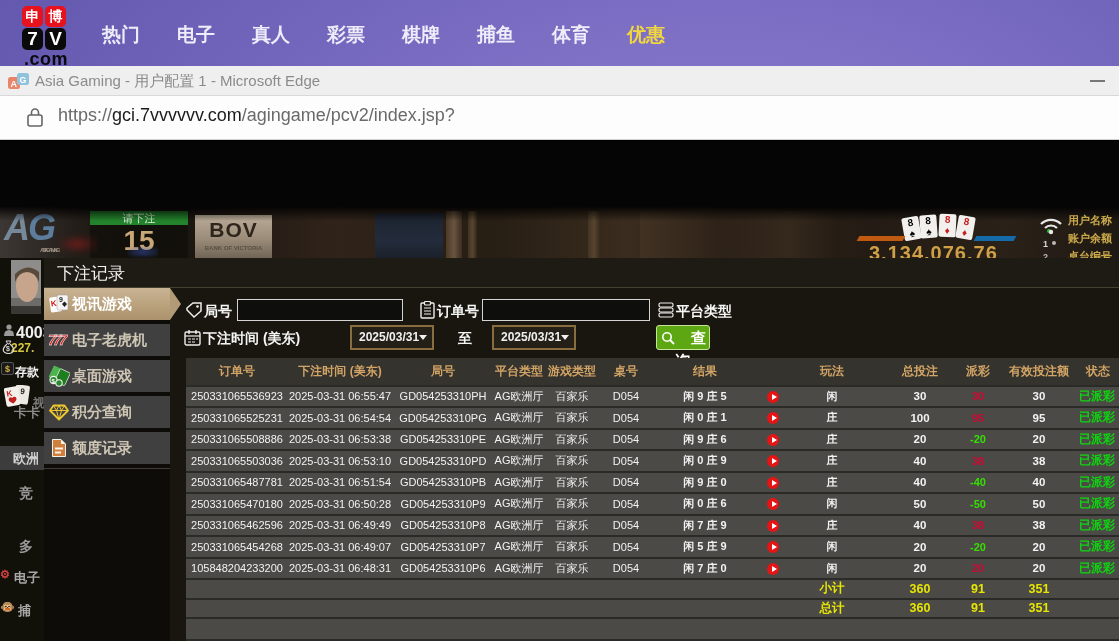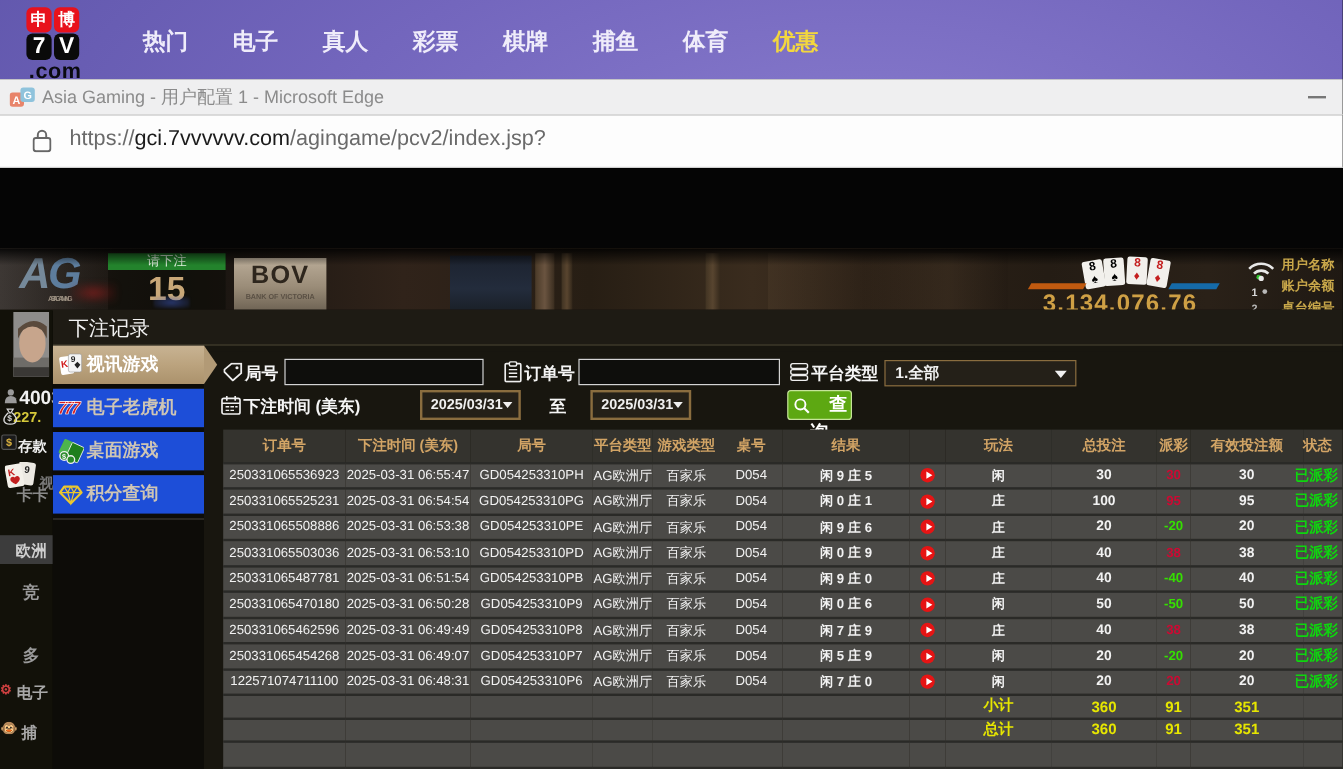--- a/index.html
+++ b/index.html
@@ -11,35 +11,35 @@
  background-color:#655bb0;}
 .topbar{background:radial-gradient(ellipse 1100px 520px at 720px 150px,#897cce 0%,#7366bd 42%,#5d54a9 82%,#53499c 100%);}
 .logo{position:absolute;left:22px;top:5px;width:46px;height:58px}
 .lsq{position:absolute;width:21px;height:21px;border-radius:5px;color:#fff;text-align:center;font-weight:bold}
 .red1{left:0;top:1px;background:#e8121c;font-size:14px;line-height:21px}
 .red2{left:23px;top:1px;background:#e8121c;font-size:14px;line-height:21px}
 .blk1{left:0;top:23px;background:#0a0a0a;font-size:19px;line-height:22px;height:22px}
 .blk2{left:23px;top:23px;background:#0a0a0a;font-size:19px;line-height:22px;height:22px}
 .lcom{position:absolute;left:-5px;top:44px;width:58px;text-align:center;font-weight:bold;font-size:18px;color:#0a0a10;letter-spacing:0.5px}
 .nav{position:absolute;top:0;left:85px;height:66px}
-.nav span{position:absolute;top:22px;width:72px;text-align:right;font-size:19px;font-weight:bold;color:#efecfa}
+.nav span{position:absolute;top:22px;width:72px;text-align:center;font-size:19px;font-weight:bold;color:#efecfa}
 
 .titlebar{position:absolute;left:0;top:66px;width:1119px;height:30px;background:#efeff0;border-bottom:1px solid #d8d8d8}
 .tbtxt{position:absolute;left:35px;top:6px;font-size:15px;color:#8b8b8b}
 .favico{position:absolute;left:8px;top:6px;width:22px;height:18px}
 .mindash{position:absolute;right:14px;top:14px;width:15px;height:2px;background:#777}
 
 .urlbar{position:absolute;left:0;top:96px;width:1119px;height:44px;background:#fdfdfd;border-bottom:1px solid #cfcfcf}
 .url{position:absolute;left:58px;top:9px;font-size:18px;color:#6a6a6a}
 .url b{color:#1b1b1b;font-weight:normal}
 
 .page{position:absolute;left:0;top:141px;width:1119px;height:500px;background:#050505}
 
 .scene{position:absolute;left:0;top:66px;width:1119px;height:52px;background:linear-gradient(90deg,#241d16 0%,#181410 14%,#30231a 30%,#271e14 44%,#3a2c1e 56%,#2c2117 66%,#241c14 78%,#2a2118 90%,#1f1913 100%);overflow:hidden}
-.aglogo{position:absolute;left:0px;top:0px;font-size:36px;font-weight:bold;font-style:italic;color:#75899a;letter-spacing:-2px;background:linear-gradient(90deg,rgba(150,150,160,.22),rgba(120,120,130,.07) 70%,transparent);width:100px;height:52px;padding-left:16px}
+.aglogo{position:absolute;left:0px;top:0px;font-size:36px;font-weight:bold;font-style:italic;color:#75899a;letter-spacing:-2px;background:linear-gradient(90deg,rgba(150,150,160,.22),rgba(120,120,130,.07) 70%,transparent);width:100px;height:52px;padding-left:4px}
 .aglogo i{color:#5d7d9d}
 .agsub{position:absolute;left:40px;top:40px;font-size:6px;color:#9a8f80;font-style:normal}
 .cdpanel{position:absolute;left:90px;top:4px;width:98px;height:48px;background:rgba(12,12,8,.55)}
 .cdhead{width:98px;height:14px;background:#23832c;color:#dff0dd;font-size:11px;text-align:center;line-height:14px}
 .cdnum{width:98px;text-align:center;font-size:28px;font-weight:bold;color:#c9a878;line-height:32px}
 .bov{position:absolute;left:195px;top:8px;width:77px;height:44px;background:linear-gradient(180deg,#baac98 0%,#9a8c78 55%,#6e6354 100%);color:#2e261d;font-size:21px;font-weight:bold;letter-spacing:1px;text-align:center;line-height:30px}
 .cards8{position:absolute;left:903px;top:7px}
 .c8{position:absolute;width:17px;height:23px;background:#f2f0ec;border-radius:2px;font-size:10px;font-weight:bold;text-align:center;line-height:11px}
 .barO{position:absolute;left:858px;top:29px;width:46px;height:5px;background:#c05a10;transform:skewX(-30deg)}
 .barB{position:absolute;left:975px;top:29px;width:40px;height:5px;background:#156aa8;transform:skewX(-30deg)}
@@ -48,21 +48,21 @@
 .goldtxt{position:absolute;left:1068px;width:60px;font-size:11px;font-weight:bold;color:#c9a84a}
 
 .lstrip{position:absolute;left:0;top:117px;width:44px;height:383px;background:#121109;color:#b9b2a6}
 .lstrip div{position:absolute;font-weight:bold}
 
 .modal{position:absolute;left:44px;top:117px;width:1075px;height:383px;background:#18160f;overflow:hidden}
 .mhead{position:absolute;left:0;top:0;width:1075px;height:30px;background:#1e1b14;border-bottom:1px solid #45402f}
 .mtitle{position:absolute;left:13px;top:4px;font-size:17px;color:#f2f2f2}
 
 .menu{position:absolute;left:0;top:30px;width:126px;height:353px;background:#0d0c08;z-index:5}
-.mi{position:absolute;left:0;width:126px;height:32px;background:#1d4ed8;color:#cec5b4;font-size:15px;font-weight:bold;line-height:31px}
+.mi{position:absolute;left:0;width:126px;height:32px;background:#404040;color:#cec5b4;font-size:15px;font-weight:bold;line-height:31px}
 .mi .mic{position:absolute;left:4px;top:5px;width:22px;height:22px}
 .mi{line-height:32px}
 .mi:before{content:"";position:absolute;left:0;bottom:-4.5px;width:126px;height:1px;background:#3f3c34}
 .mi .mt{position:absolute;left:28px;top:0}
 .mi.sel{background:linear-gradient(180deg,#c8b393 0%,#bba37e 50%,#ab926c 100%);color:#fff}
 .mi.sel:after{content:"";position:absolute;left:126px;top:0;border-top:16px solid transparent;border-bottom:16px solid transparent;border-left:11px solid #b29a76}
 
 .content{position:absolute;left:126px;top:35px;width:949px;height:348px;background:#18160f}
 .flabel{position:absolute;font-size:14px;font-weight:bold;color:#f5f5f5}
 .finput{position:absolute;height:22px;background:#0e0e0c;border:1px solid #d4d4d4}
@@ -241,20 +241,29 @@
           </svg>
         <span class="mt">桌面游戏</span>
       </div>
       <div class="mi" style="top:108px">
         <svg class="mic" viewBox="0 0 22 22">
             <path d="M5.5 4.5 H16.5 L20 9.5 L11 18.5 L2 9.5 Z" fill="none" stroke="#ecc72e" stroke-width="1.8" stroke-linejoin="round"></path>
             <path d="M2 9.5 H20 M5.5 4.5 L8.5 9.5 L11 4.5 L13.5 9.5 L16.5 4.5 M8.5 9.5 L11 18.5 L13.5 9.5" fill="none" stroke="#ecc72e" stroke-width="1"></path>
           </svg>
         <span class="mt">积分查询</span>
       </div>
+      <div class="mi" style="top:144px">
+        <svg class="mic" viewBox="0 0 22 22">
+            <path d="M4.5 2.5 h8.5 l4.5 4.5 v12.5 h-13 z" fill="#d07f3c" stroke="#f5f0e8" stroke-width="1"></path>
+            <path d="M13 2.5 l4.5 4.5 h-4.5 z" fill="#f8f4ec"></path>
+            <rect x="7" y="10.5" width="8" height="2" fill="#f8f4ec"></rect>
+            <rect x="7" y="14.5" width="6" height="2" fill="#f8f4ec"></rect>
+          </svg>
+        <span class="mt">额度记录</span>
+      </div>
     </div>
     <div class="content">
 
       <svg style="position:absolute;left:16px;top:9px" width="17" height="16" viewBox="0 0 17 16">
           <path d="M1 6 L7 1 H15 V9 L8 15 L1 8 Z" fill="none" stroke="#eee" stroke-width="1.5" transform="rotate(0)"></path>
           <circle cx="11.5" cy="4.5" r="1.3" fill="#eee"></circle>
         </svg>
       <div class="flabel" style="left:34px;top:10px">局号</div>
       <div class="finput" style="left:67px;top:6px;width:166px"></div>
       <svg style="position:absolute;left:250px;top:8px" width="15" height="18" viewBox="0 0 15 18">
@@ -263,21 +272,20 @@
           <path d="M4 7 h7 M4 10 h7 M4 13 h7" stroke="#eee" stroke-width="1.2"></path>
         </svg>
       <div class="flabel" style="left:267px;top:10px">订单号</div>
       <div class="finput" style="left:312px;top:6px;width:168px"></div>
       <svg style="position:absolute;left:488px;top:9px" width="16" height="16" viewBox="0 0 16 16">
           <rect x="1" y="1" width="14" height="4" rx="1.5" fill="none" stroke="#eee" stroke-width="1.2"></rect>
           <rect x="1" y="6" width="14" height="4" rx="1.5" fill="none" stroke="#eee" stroke-width="1.2"></rect>
           <rect x="1" y="11" width="14" height="4" rx="1.5" fill="none" stroke="#eee" stroke-width="1.2"></rect>
         </svg>
       <div class="flabel" style="left:506px;top:10px">平台类型</div>
-      <div class="fsel" style="left:567px;top:7px;width:160px;line-height:20px"><span style="margin-left:8px">1.全部</span><span class="arr"></span></div>
 
       <svg style="position:absolute;left:14px;top:36px" width="17" height="17" viewBox="0 0 17 17">
           <rect x="1" y="3" width="15" height="13" rx="1.5" fill="none" stroke="#eee" stroke-width="1.4"></rect>
           <path d="M1 7 h15" stroke="#eee" stroke-width="1.2"></path>
           <path d="M5 1 v4 M12 1 v4" stroke="#eee" stroke-width="1.4"></path>
           <path d="M4 10 h3 M8 10 h3 M12 10 h2 M4 13 h3 M8 13 h3" stroke="#eee" stroke-width="1.2"></path>
         </svg>
       <div class="flabel" style="left:33px;top:37px">下注时间 (美东)</div>
       <div class="fsel" style="left:180px;top:32px;width:84px;height:25px;border-width:2px;font-size:12px;line-height:21px"><span style="margin-left:7px">2025/03/31</span><span class="arr" style="border-left-width:4px;border-right-width:4px;border-top-width:5px;top:8px;right:5px"></span></div>
       <div class="flabel" style="left:288px;top:37px;font-size:14px">至</div>
@@ -437,21 +445,21 @@
                 <td>D054</td>
                 <td class="bd">闲 5 庄 9</td>
                 <td><span class="play"></span></td>
                 <td class="bd">闲</td>
                 <td class="num">20</td>
                 <td class="neg">-20</td>
                 <td class="num">20</td>
                 <td class="paid st"><i>已派彩</i></td>
               </tr>
       <tr>
-                <td>122571074711100</td>
+                <td>105848204233200</td>
                 <td>2025-03-31 06:48:31</td>
                 <td>GD054253310P6</td>
                 <td>AG欧洲厅</td>
                 <td>百家乐</td>
                 <td>D054</td>
                 <td class="bd">闲 7 庄 0</td>
                 <td><span class="play"></span></td>
                 <td class="bd">闲</td>
                 <td class="num">20</td>
                 <td class="pos">20</td>

